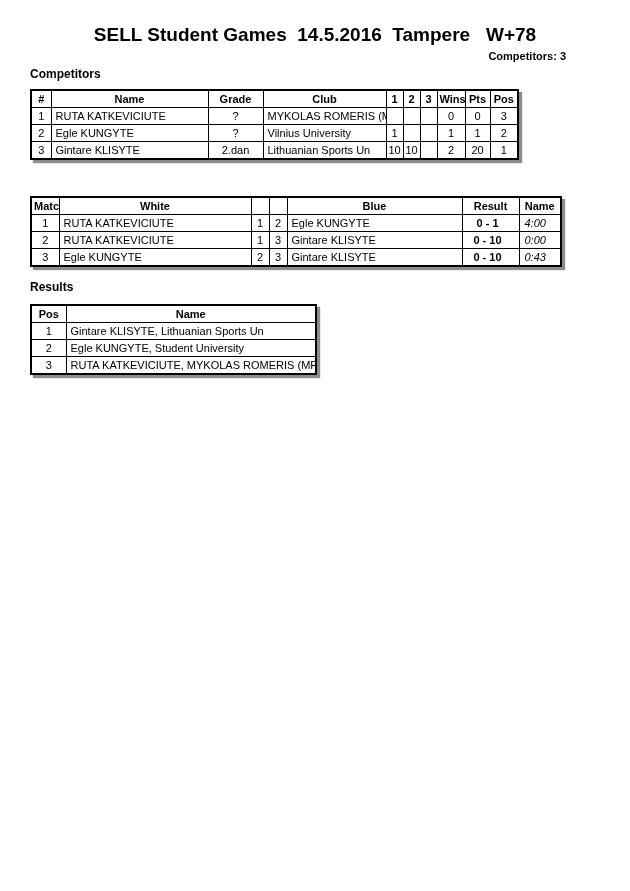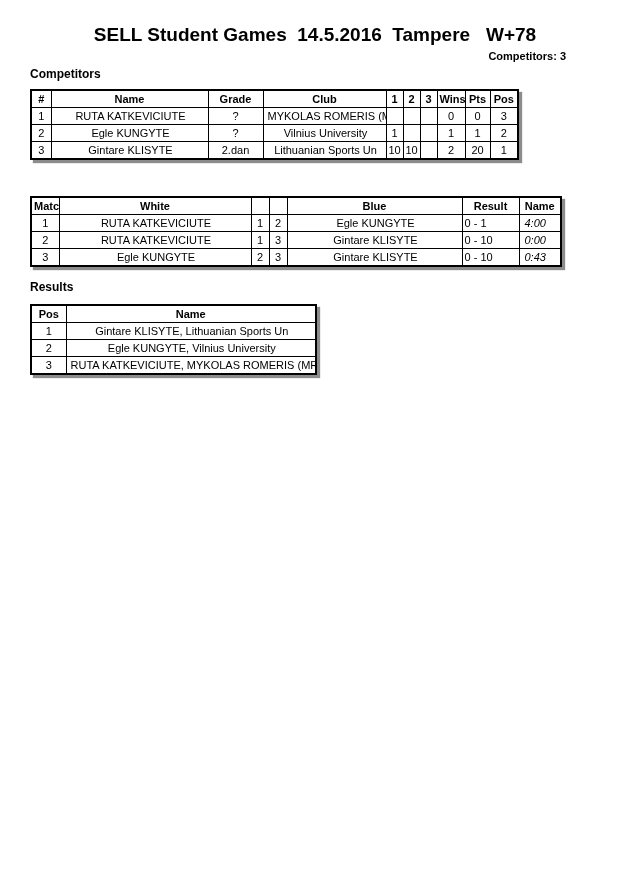--- a/index.html
+++ b/index.html
@@ -30,23 +30,23 @@
   }
   .tbl th, .tbl td {
     border:1px solid #000000; height:17px; padding:0 2px;
     white-space:nowrap; overflow:hidden; line-height:16px; vertical-align:middle;
   }
   .tbl th { font-weight:bold; text-align:center; }
   #competitors-table { top:89px;  left:30px; width:487px; }
   #matches-table     { top:196px; left:30px; width:530px; }
   #results-table     { top:304px; left:30px; width:285px; }
 
-  td.al { text-align:center;  padding-left:4px; }
+  td.al { text-align:left;  padding-left:4px; }
   td.ac { text-align:center; }
-  td.ar { text-align:left; padding-right:8px; }
+  td.ar { text-align:center; padding-right:8px;font-weight:bold; }
   td.time { text-align:left; padding-left:5px;font-style:italic; }
 </style>
 </head>
 <body>
 
 <div class="page">
 
   <h1 class="title">SELL Student Games  14.5.2016  Tampere   W+78</h1>
   <div class="comp-count">Competitors: 3</div>
 
@@ -182,21 +182,21 @@
         <th>Name</th>
       </tr>
     </thead>
     <tbody>
       <tr>
         <td class="ac">1</td>
         <td class="al">Gintare KLISYTE, Lithuanian Sports Un</td>
       </tr>
       <tr>
         <td class="ac">2</td>
-        <td class="al">Egle KUNGYTE, Vilnius University</td>
+        <td class="al">Egle KUNGYTE, Student University</td>
       </tr>
       <tr>
         <td class="ac">3</td>
         <td class="al">RUTA KATKEVICIUTE, MYKOLAS ROMERIS (MRU</td>
       </tr>
     </tbody>
   </table>
 
 </div>
 

